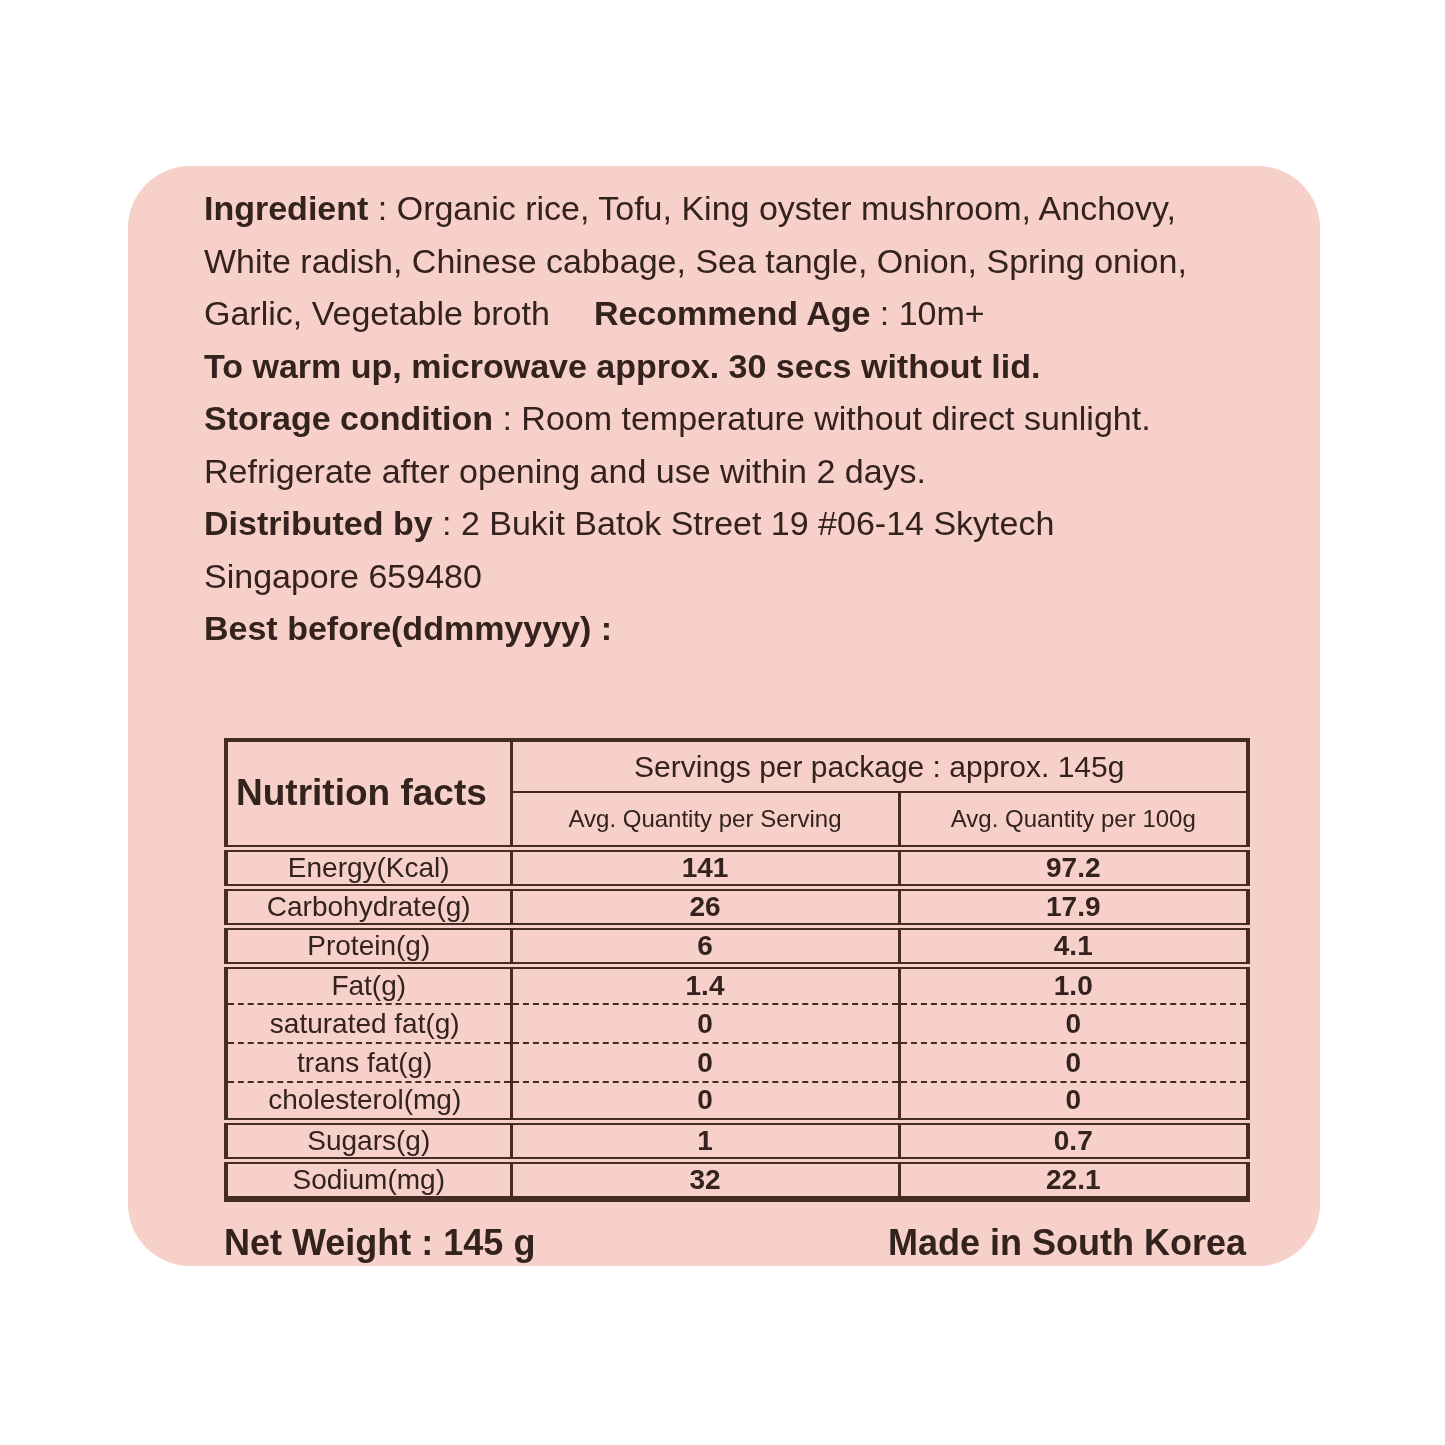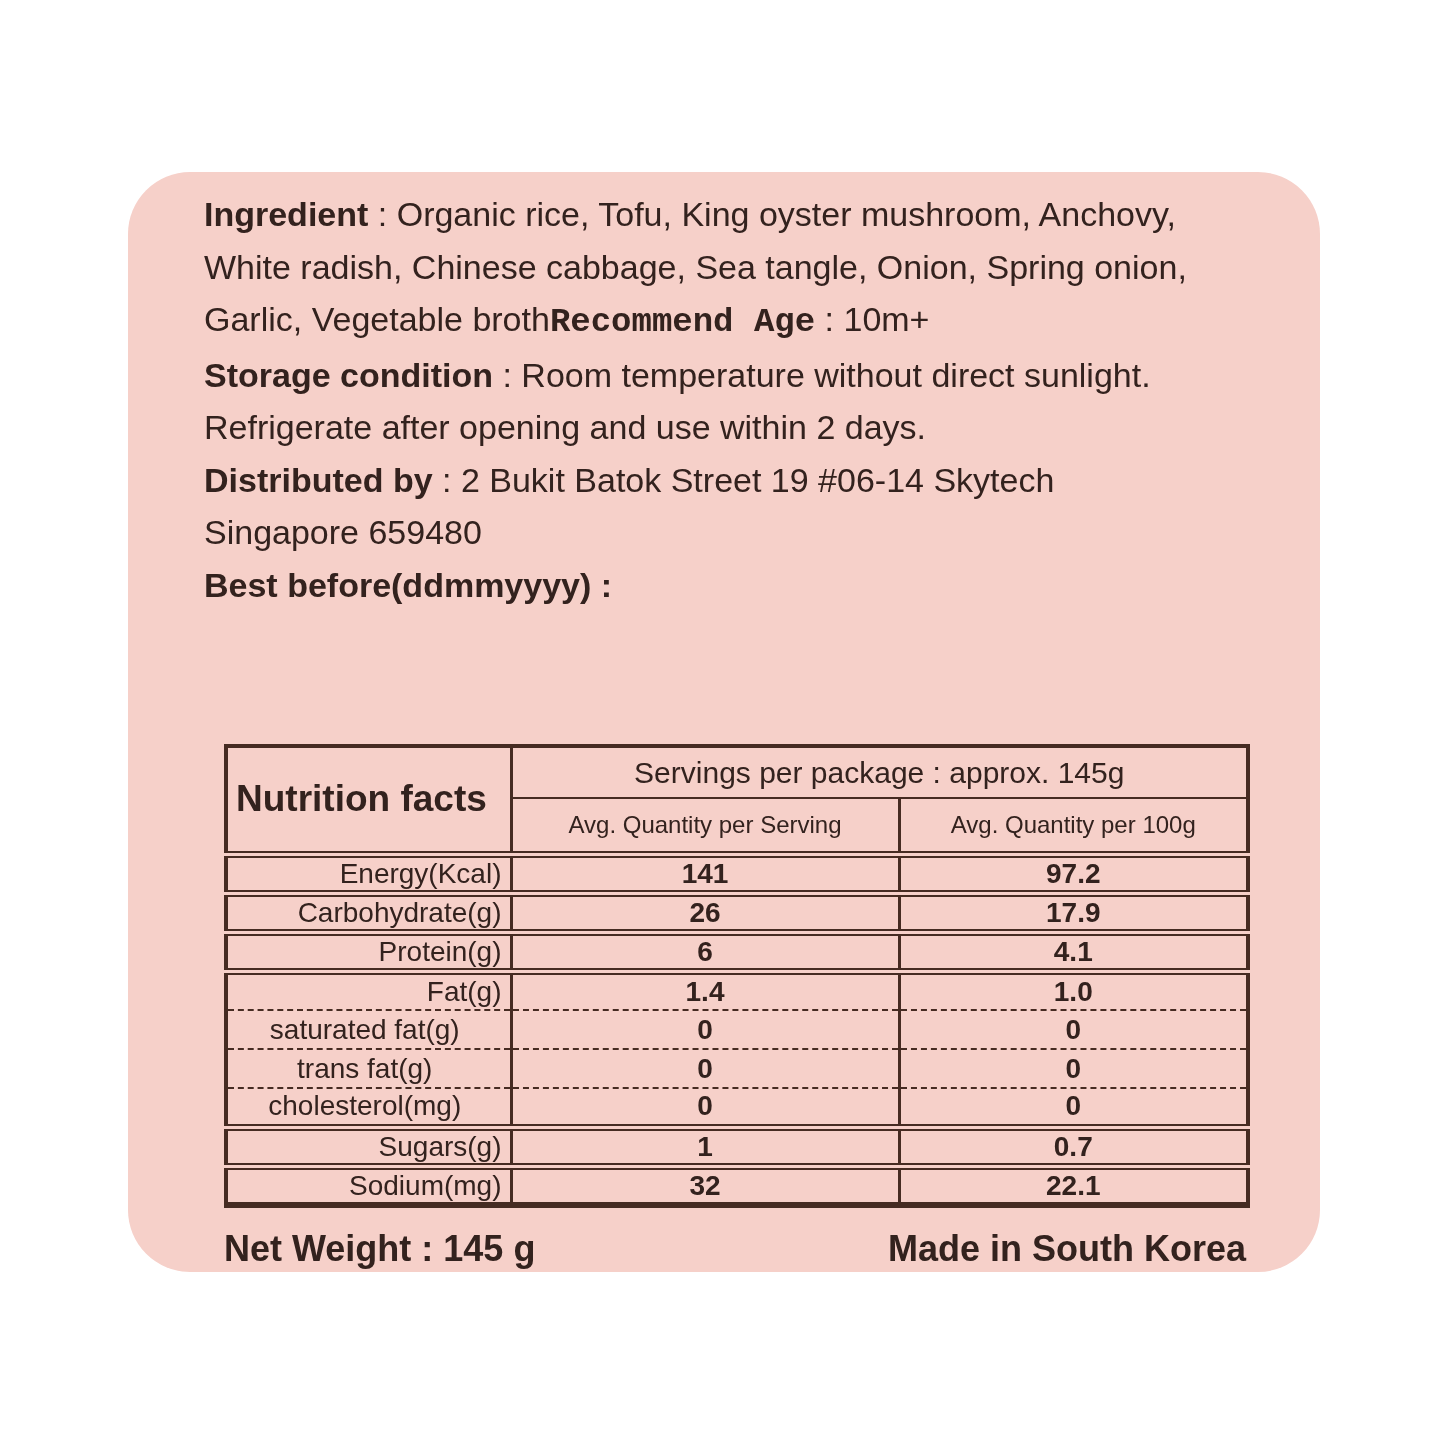--- a/index.html
+++ b/index.html
@@ -8,44 +8,44 @@
     --bd:#462b22;
     --page:#ffffff;
   }
   html,body{margin:0;padding:0;}
   body{
     width:1445px;height:1445px;background:var(--page);
     font-family:"Liberation Sans","DejaVu Sans",sans-serif;
     color:var(--ink);position:relative;overflow:hidden;
   }
   .label{
-    position:absolute;left:128px;top:172px;width:1192px;height:1100px;
+    position:absolute;left:128px;top:166px;width:1192px;height:1100px;
     background:var(--label-bg);border-radius:62px;
   }
   .info{position:absolute;left:76px;top:16px;width:1070px;}
   .line{font-size:34px;line-height:52.5px;white-space:nowrap;}
   .b{font-weight:700;}
-  .gap{font-family:Liberation Mono, monospace;}
+  .gap{margin-left:44px;}
 
   table.nutrition{
     position:absolute;left:96px;top:572px;width:1022px;
     border-collapse:collapse;table-layout:fixed;
     border:4px solid var(--bd);border-bottom-width:6px;
     font-size:28px;color:var(--ink);
   }
   table.nutrition td{padding:0 8px;overflow:hidden;}
   td.nf{font-size:37px;font-weight:700;padding-left:16px;vertical-align:middle;}
   tr.hdr1{height:52px;}
   td.servings{text-align:center;font-size:30px;border-left:3px solid var(--bd);}
   tr.hdr2{height:56px;}
   tr.hdr2 td{border-top:2px solid var(--bd);border-left:3px solid var(--bd);text-align:center;font-size:24px;}
   tr.row{height:39px;}
   tr.major td{border-top:7px double var(--bd);}
   tr.dash td{border-top:2px dashed var(--bd);}
-  td.lab{padding-left:14px;text-align:right;}
+  td.lab{padding-left:14px;text-align:center;}
   tr.sub td.lab{text-align:center;padding-left:0;margin-top:28px;}
   td.val{text-align:center;font-weight:700;border-left:3px solid var(--bd);}
 
   .footer{
     position:absolute;left:96px;right:74px;top:1056px;
     display:flex;justify-content:space-between;align-items:center;
     font-size:36px;font-weight:700;
   }
 </style>
 </head>
@@ -55,20 +55,23 @@
 
   <div class="info">
     <div class="line">
       <span class="b">Ingredient</span><span> : Organic rice, Tofu, King oyster mushroom, Anchovy,</span>
     </div>
     <div class="line">
       <span>White radish, Chinese cabbage, Sea tangle, Onion, Spring onion,</span>
     </div>
     <div class="line">
       <span>Garlic, Vegetable broth</span><span class="b gap">Recommend Age</span><span> : 10m+</span>
+    </div>
+    <div class="line">
+      <span class="b">To warm up, microwave approx. 30 secs without lid.</span>
     </div>
     <div class="line">
       <span class="b">Storage condition</span><span> : Room temperature without direct sunlight.</span>
     </div>
     <div class="line">
       <span>Refrigerate after opening and use within 2 days.</span>
     </div>
     <div class="line">
       <span class="b">Distributed by</span><span> : 2 Bukit Batok Street 19 #06-14 Skytech</span>
     </div>

